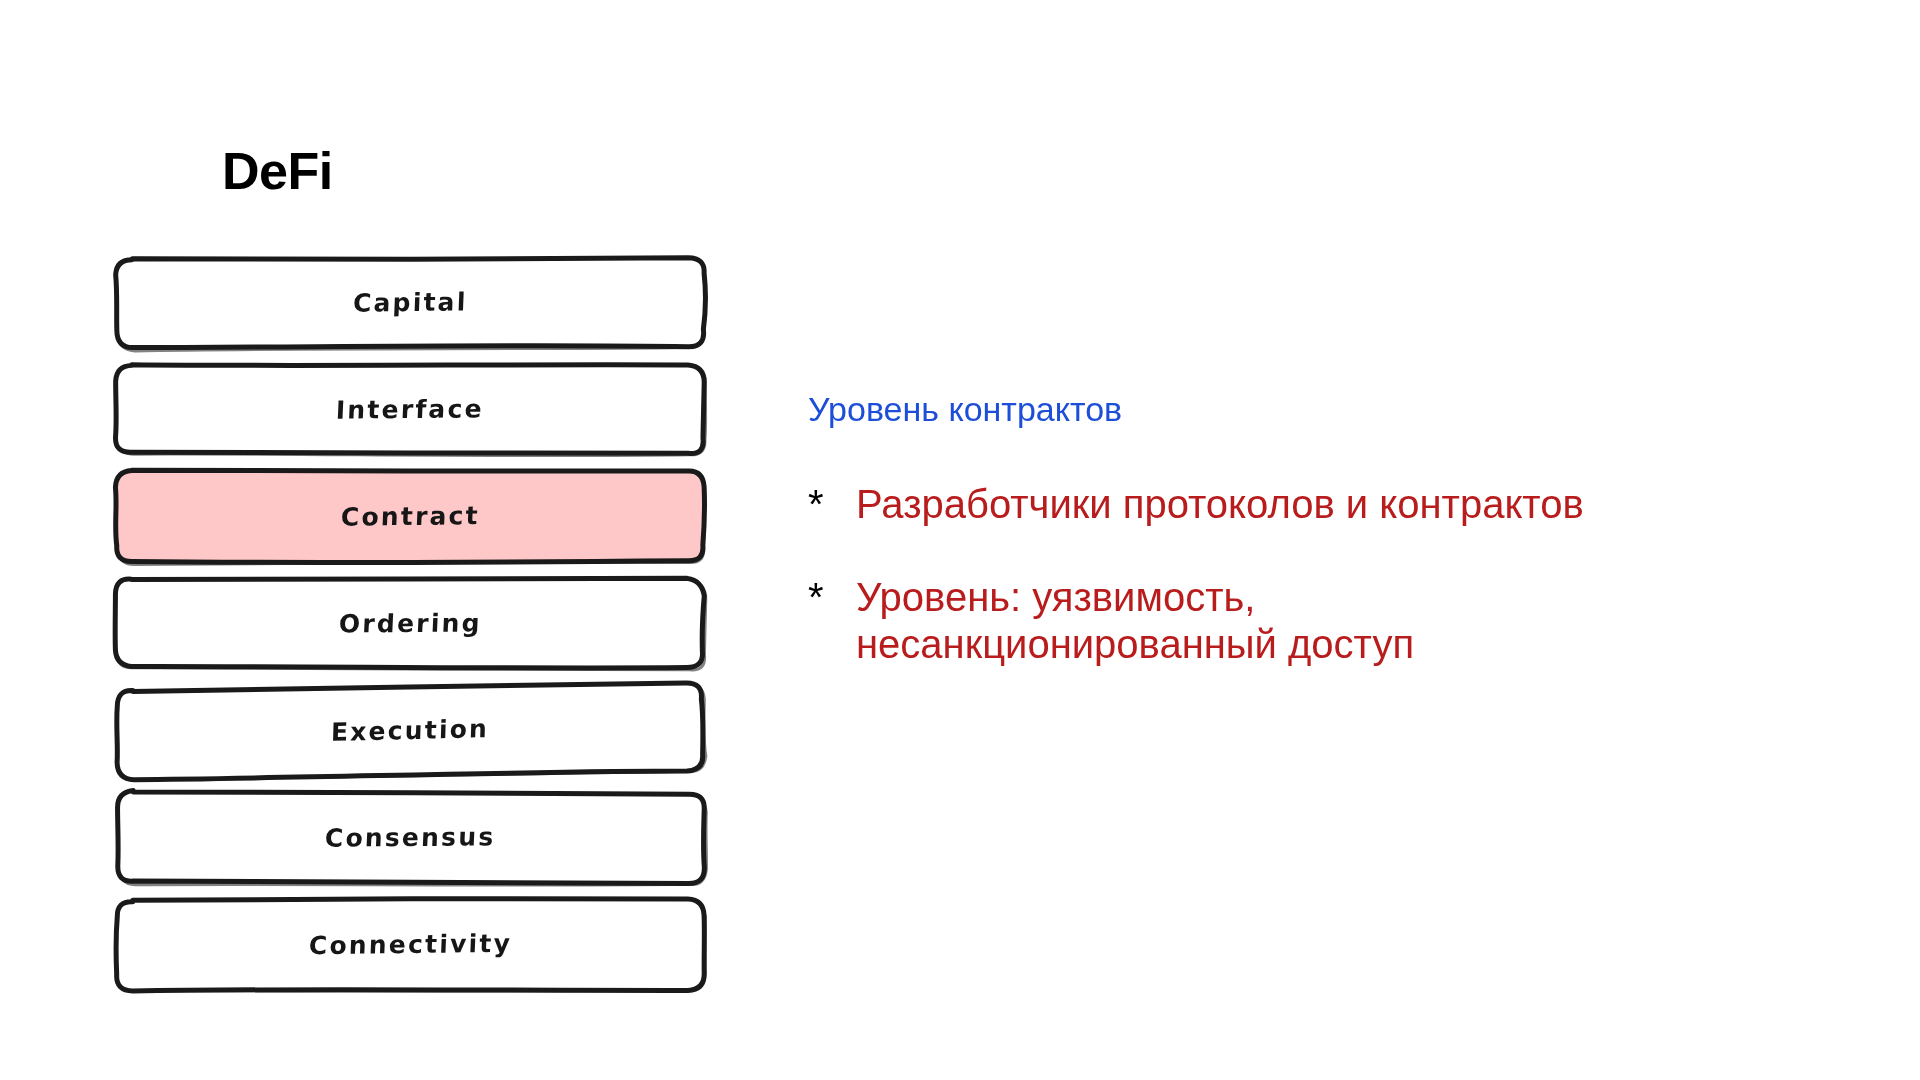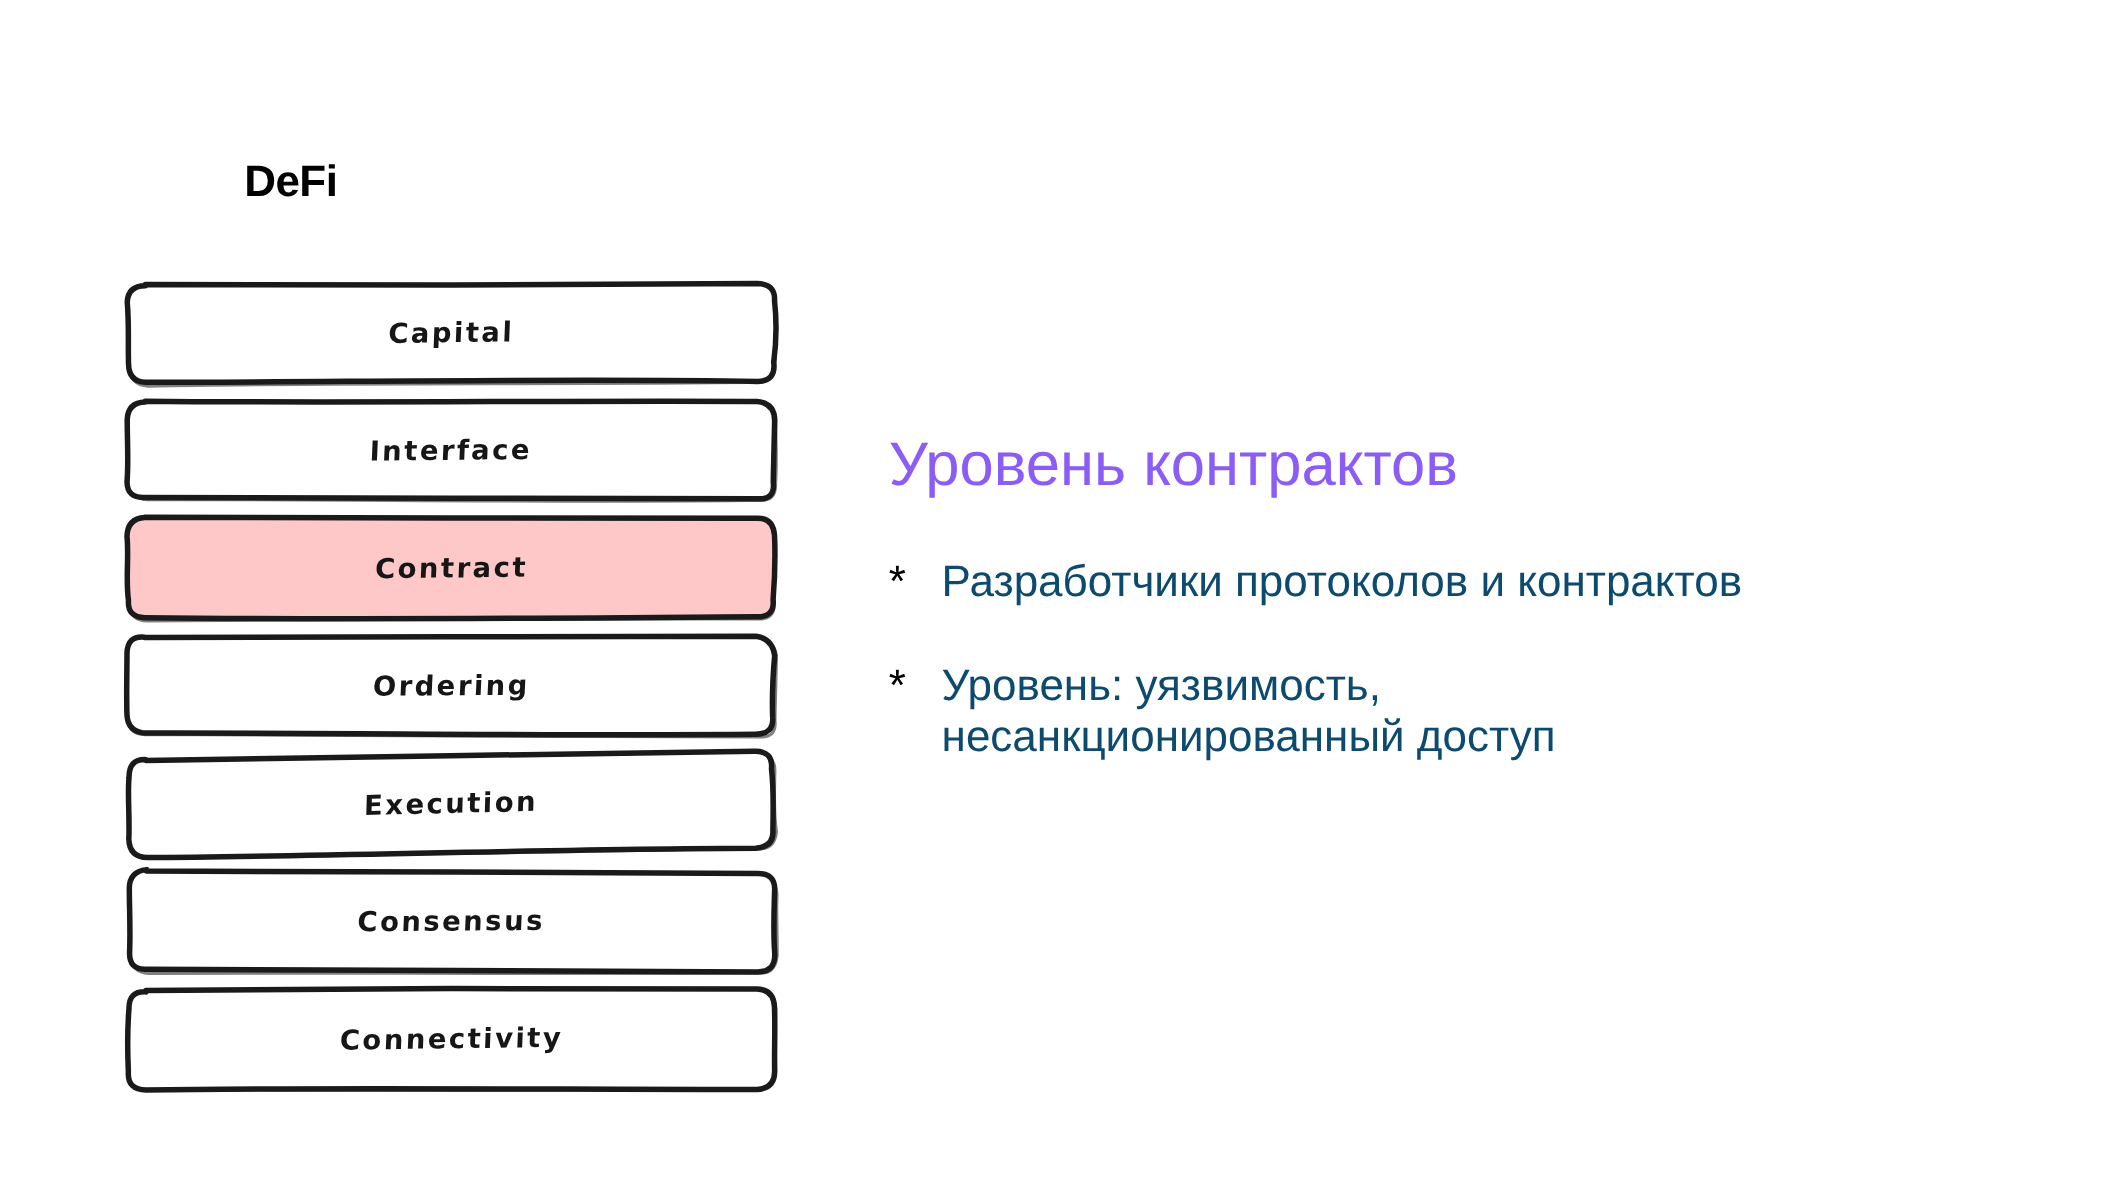--- a/index.html
+++ b/index.html
@@ -23,21 +23,21 @@
     background: #ffffff;
   }
 
   
   #defi-title {
     position: absolute;
     left: 222px;
     top: 145px;
     font-family: "Liberation Sans", sans-serif;
     font-weight: bold;
-    font-size: 40px;
+    font-size: 52px;
     letter-spacing: -0.5px;
     color: #000000;
     line-height: 1;
     white-space: nowrap;
   }
 
   
   #layer-stack {
     position: absolute;
     left: 114px;
@@ -96,23 +96,23 @@
   
   #notes-panel {
     position: absolute;
     left: 808px;
     top: 390px;
     width: 1020px;
   }
 
   #notes-heading {
     font-family: "Liberation Sans", sans-serif;
-    font-size: 56px;
+    font-size: 34px;
     font-weight: normal;
-    color: #8b5cf6;
+    color: #1d4ed8;
     line-height: 1.15;
     margin: 0 0 52px 0;
     white-space: nowrap;
   }
 
   .bullet-item {
     display: flex;
     align-items: flex-start;
     margin-bottom: 46px;
   }
@@ -124,21 +124,21 @@
     font-size: 40px;
     line-height: 1.18;
     color: #000000;
   }
 
   .bullet-text {
     flex: 1 1 auto;
     font-family: "Liberation Sans", sans-serif;
     font-size: 40px;
     line-height: 1.18;
-    color: #0c4a6e;
+    color: #b91c1c;
     white-space: pre-line;
   }
 </style>
 </head>
 <body>
 
 <div class="slide">
 
   <div id="defi-title">DeFi</div>
 

